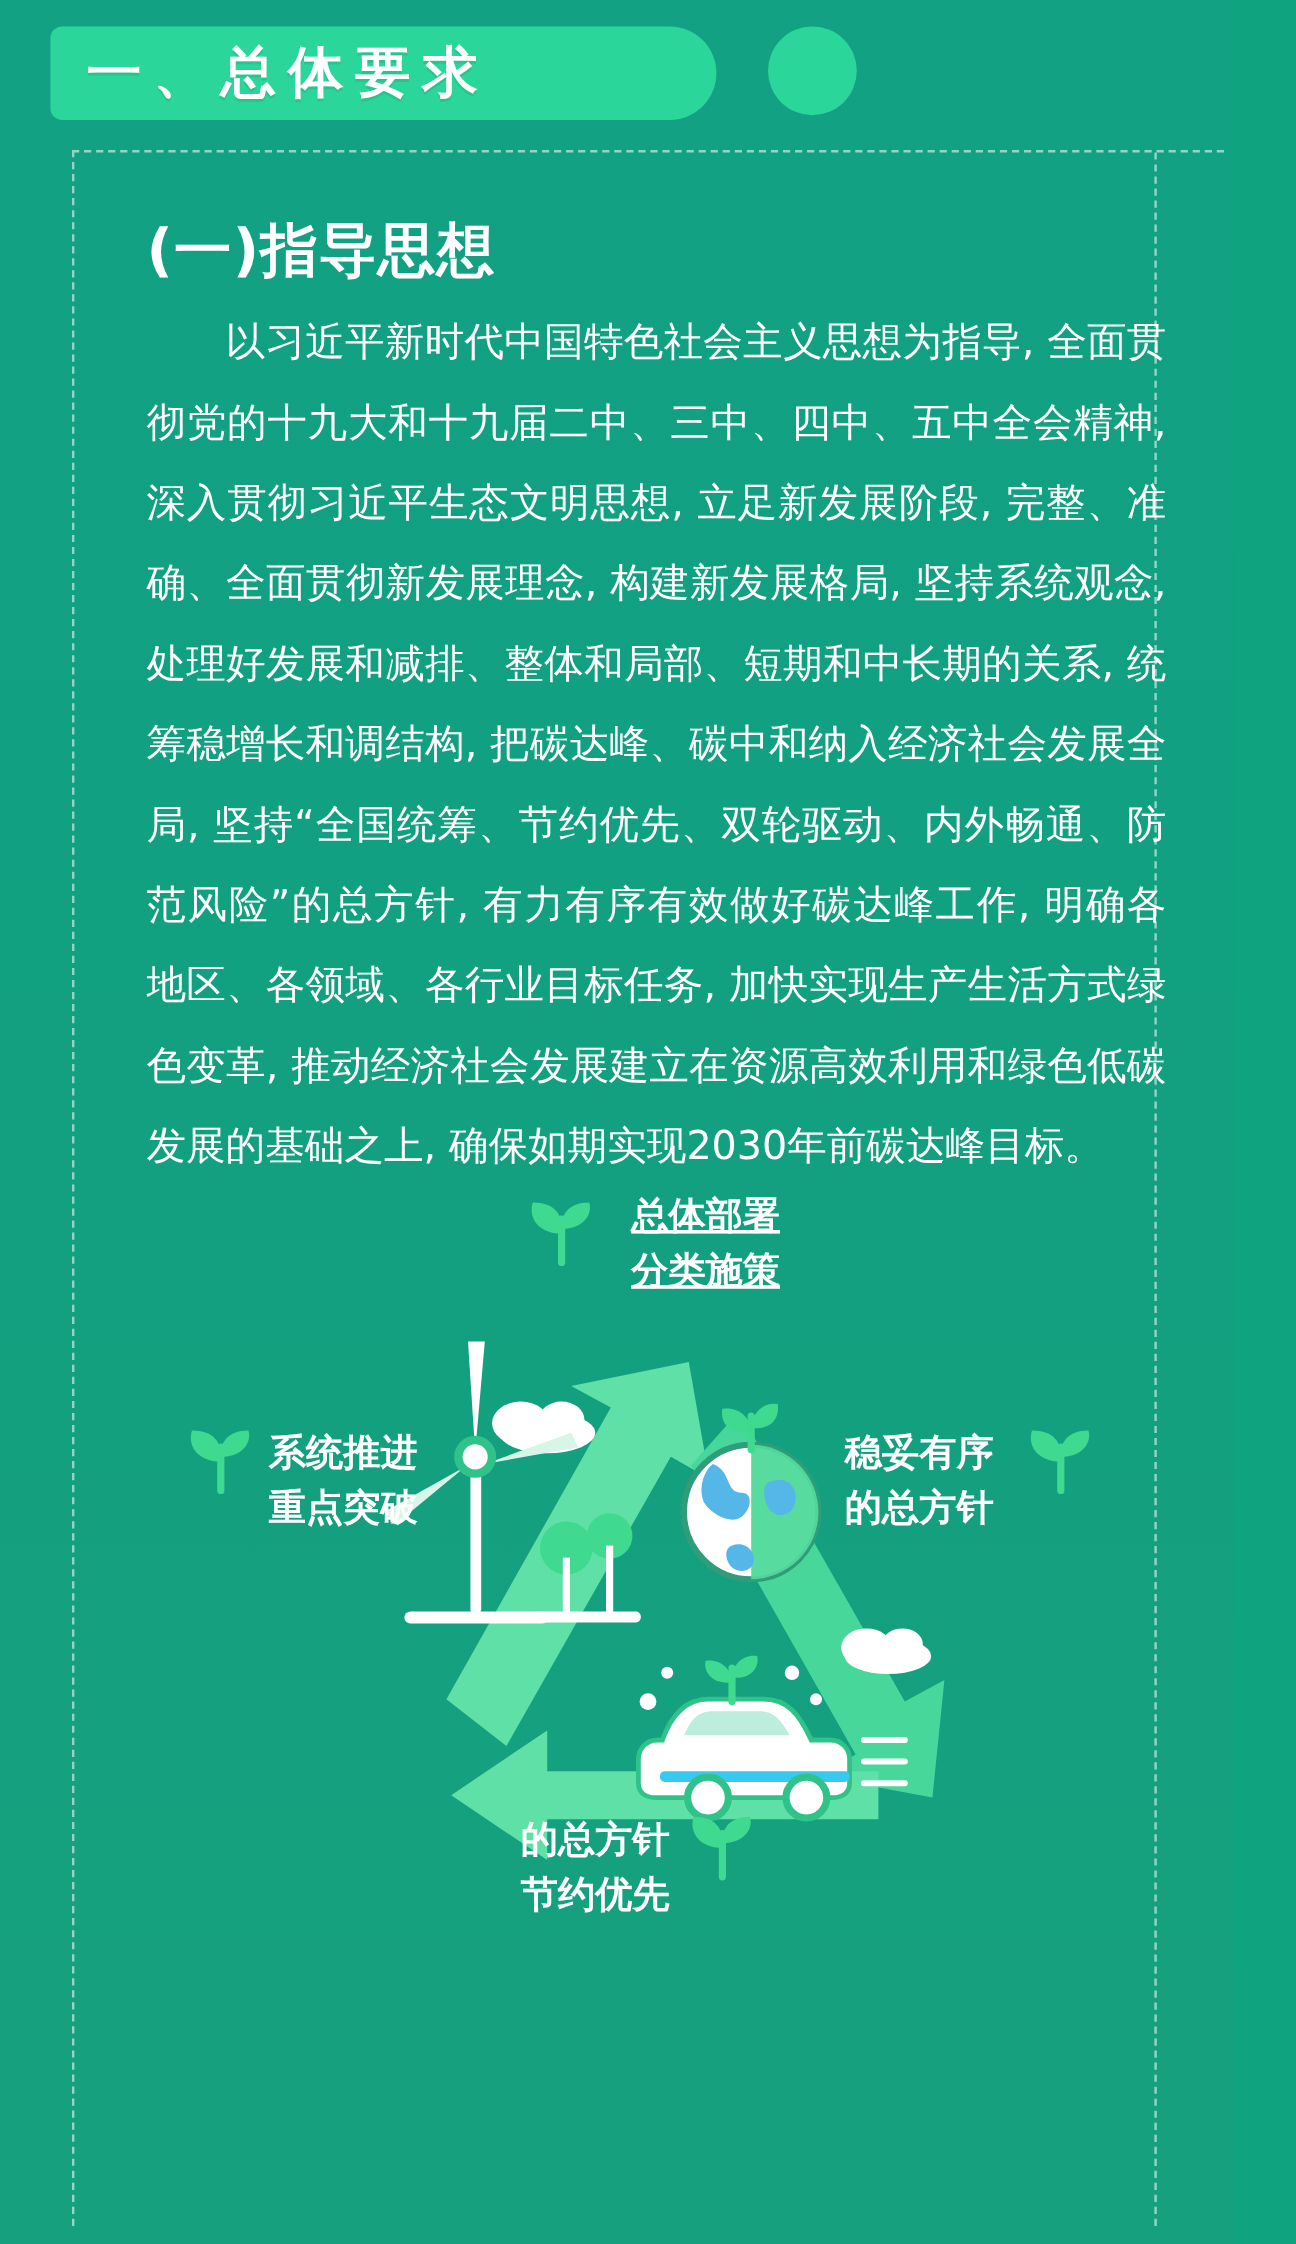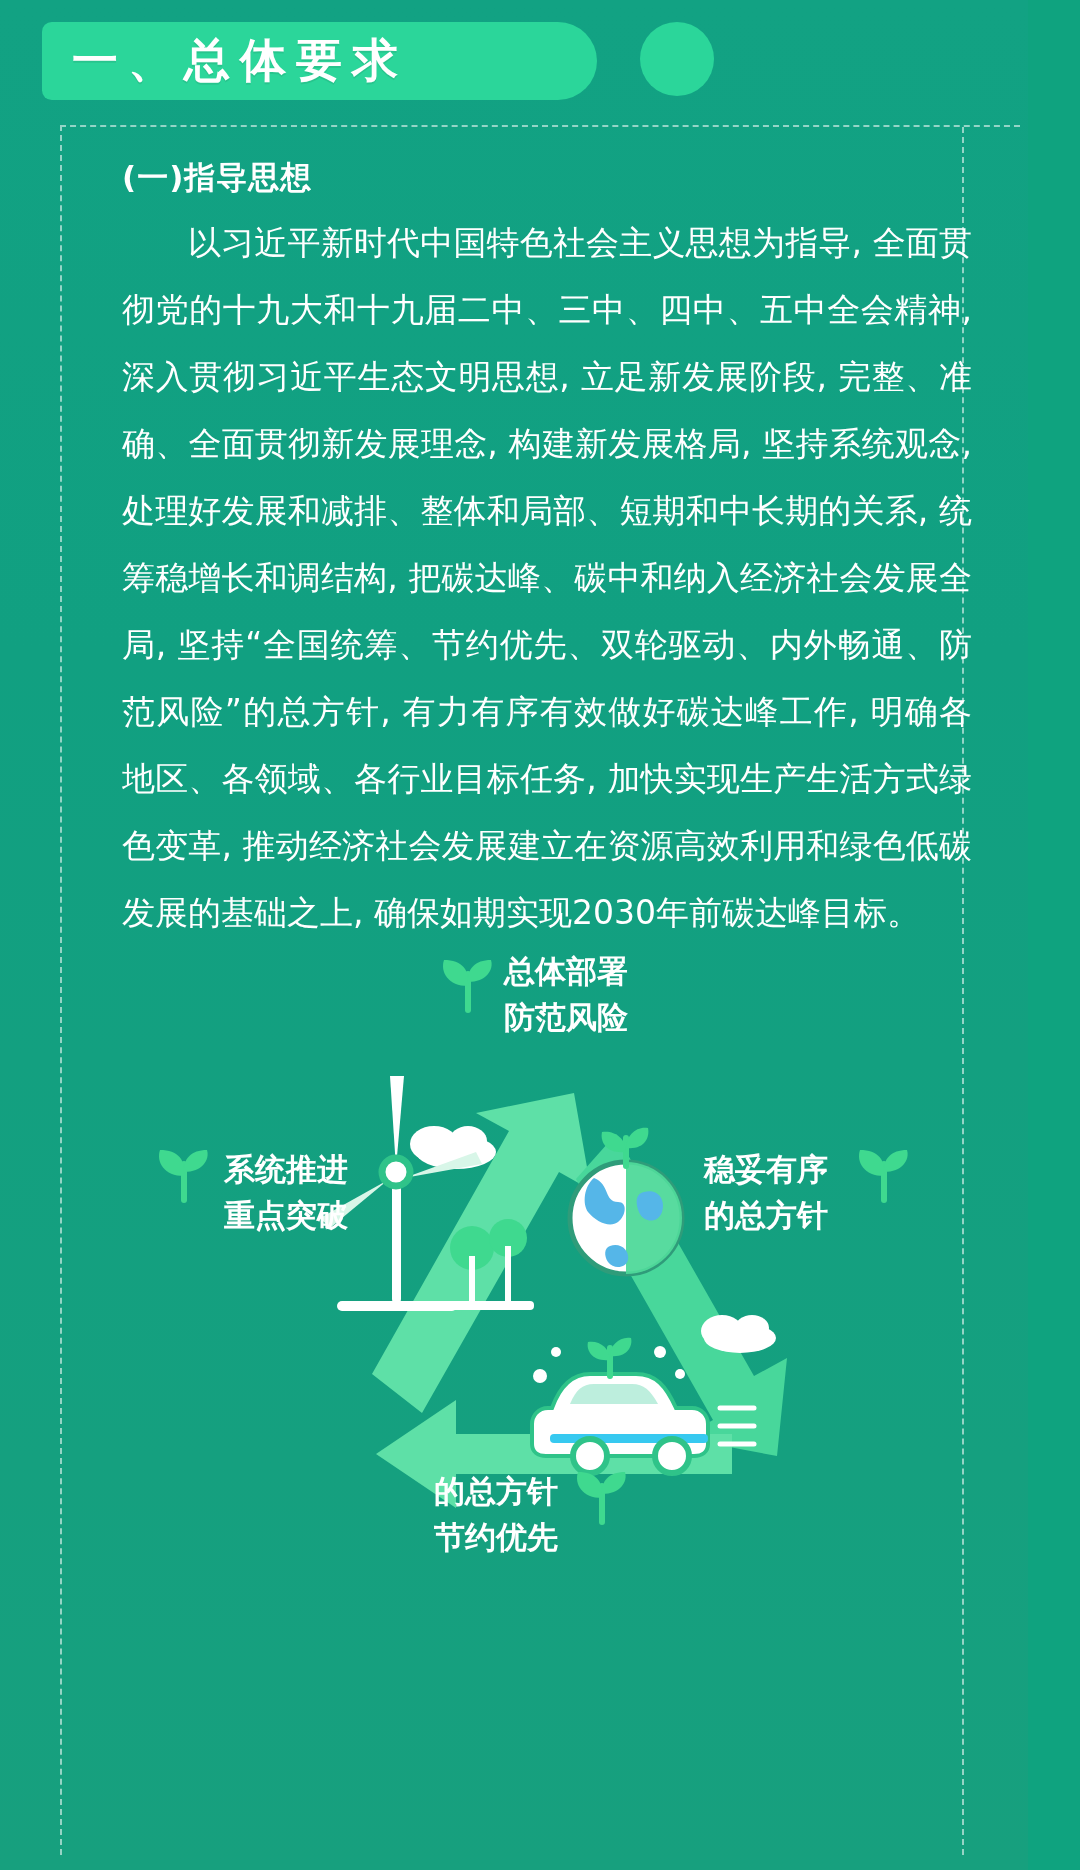--- a/index.html
+++ b/index.html
@@ -79,25 +79,25 @@
     position: absolute;
     right: 0;
     top: 0;
     bottom: 0;
     width: 0;
     border-left: 2px dashed rgba(255,255,255,0.55);
     left: 900px;
   }
 
   .section-title {
-    font-size: 31px;
+    font-size: 48px;
     font-weight: bold;
     color: #ffffff;
     font-family: "DejaVu Sans", "Liberation Sans", sans-serif;
-    margin: 0 0 10px 18px;
+    margin: 20px 0 10px 18px;
     letter-spacing: 1px;
   }
   .body-text {
     font-size: 33px;
     line-height: 67px;
     color: #ffffff;
     text-align: justify;
     font-family: "DejaVu Sans", "Liberation Sans", sans-serif;
     margin: 0 6px 0 18px;
     text-indent: 66px;
@@ -117,21 +117,21 @@
   }
   .label {
     position: absolute;
     color: #ffffff;
     font-weight: bold;
     font-size: 31px;
     line-height: 46px;
     font-family: "DejaVu Sans", "Liberation Sans", sans-serif;
     white-space: nowrap;
   }
-  .label-top { left: 400px; top: -8px; }
+  .label-top { left: 422px; top: -8px; text-decoration: underline; }
   .label-left { left: 120px; top: 190px; text-align: left;}
   .label-right { left: 600px; top: 190px; text-align: center;}
   .label-bottom { left: 330px; top: 512px; }
 
   .sprout {
     position: absolute;
     width: 64px;
     height: 64px;
   }
   .sprout-top { left: 332px; top: -4px; }
@@ -264,21 +264,21 @@
         <path d="M32 30 C50 30 58 18 55 8 C39 8 31 17 32 30 Z" fill="#3fd98f"></path>
       </svg>
       <svg class="sprout sprout-bottom" viewBox="0 0 64 64">
         <path d="M32 22 L32 58" stroke="#3fd98f" stroke-width="6" stroke-linecap="round" fill="none"></path>
         <path d="M32 34 C12 34 4 20 8 8 C26 8 34 18 32 34 Z" fill="#3fd98f"></path>
         <path d="M32 30 C50 30 58 18 55 8 C39 8 31 17 32 30 Z" fill="#3fd98f"></path>
       </svg>
 
       <div class="label label-top">
         <div>总体部署</div>
-        <div>防范风险</div>
+        <div>分类施策</div>
       </div>
       <div class="label label-left">
         <div>系统推进</div>
         <div>重点突破</div>
       </div>
       <div class="label label-right">
         <div>稳妥有序</div>
         <div>的总方针</div>
       </div>
       <div class="label label-bottom">

